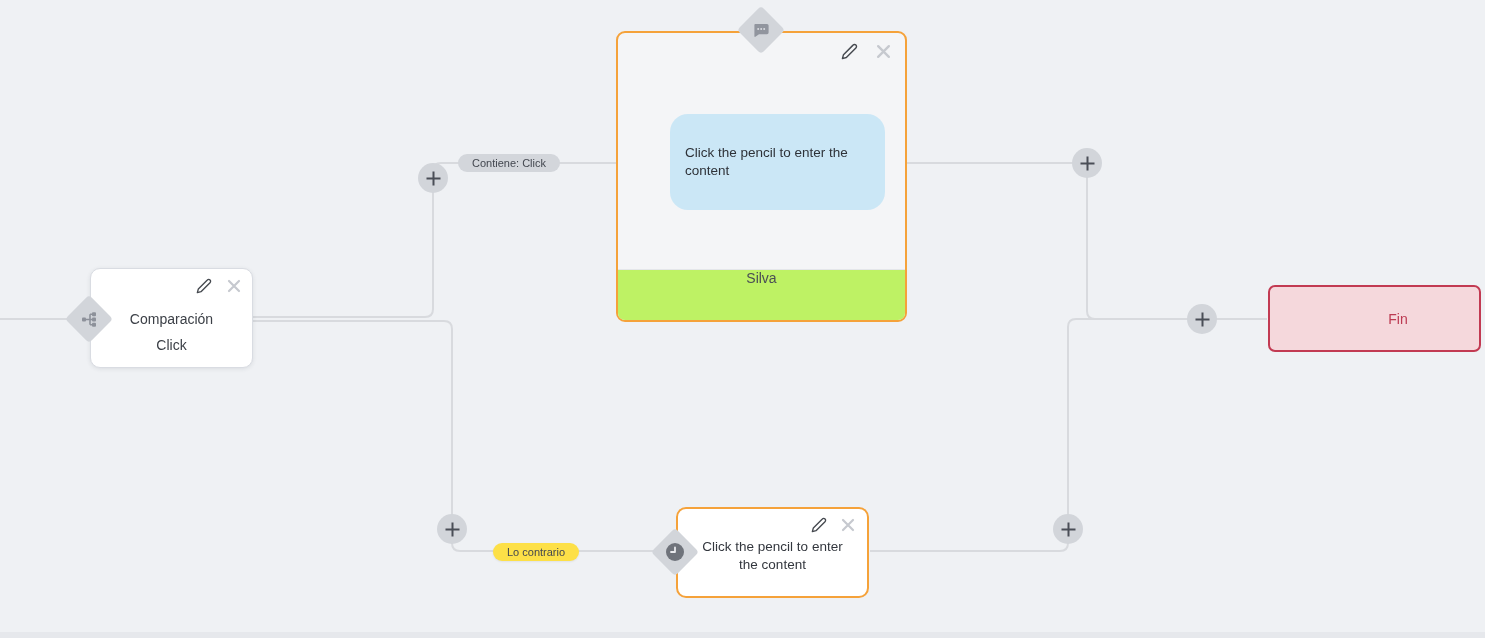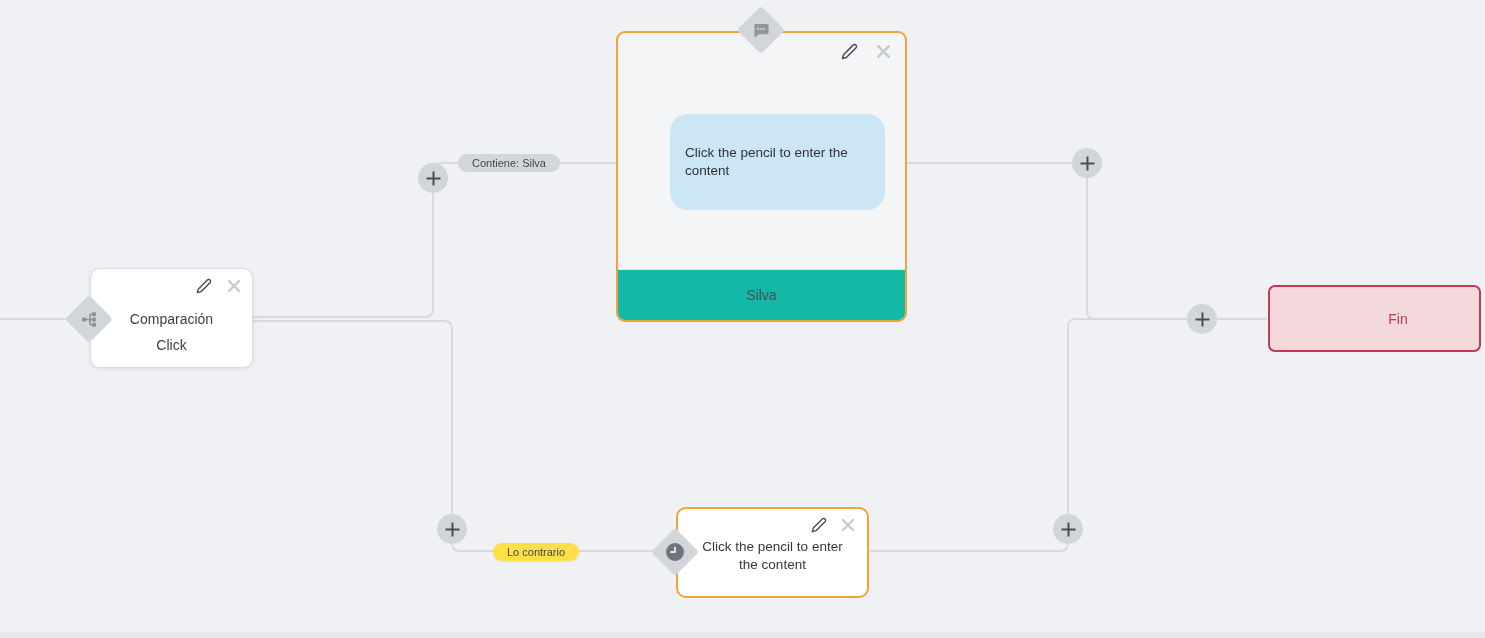--- a/index.html
+++ b/index.html
@@ -19,22 +19,22 @@
     border:1px solid #d9dce2;border-radius:10px;box-shadow:0 1px 4px rgba(40,45,60,.10);}
   .cmp-text{height:100%;display:flex;flex-direction:column;justify-content:center;align-items:center;
     gap:10px;color:#3c4047;font-size:14px;padding-top:27px;box-sizing:border-box;}
 
   
   .msg-node{left:616px;top:31px;width:291px;height:291px;background:#f4f5f7;
     border:2px solid #f5a23a;border-radius:9px;}
   .bubble{position:absolute;left:52px;top:81px;width:215px;height:96px;background:#cbe7f6;
     border-radius:18px;display:flex;align-items:center;padding:0 15px;box-sizing:border-box;
     font-size:13.5px;color:#2e3238;line-height:1.3;}
-  .msg-footer{position:absolute;left:0;right:0;bottom:0;height:50px;background:#14b8a6;
-    border-top:1px solid #e4e6ea;display:flex;align-items:center;justify-content:center;
+  .msg-footer{position:absolute;left:0;right:0;bottom:0;height:50px;background:#bef264;
+    border-top:1px solid #e4e6ea;display:flex;justify-content:center;
     font-size:14px;color:#4a4e55;border-radius:0 0 7px 7px;}
 
   
   .act-node{left:676px;top:507px;width:193px;height:91px;background:#fff;
     border:2px solid #f5a23a;border-radius:10px;}
   .act-text{height:100%;display:flex;align-items:center;justify-content:center;text-align:center;
     font-size:13.5px;color:#33373e;padding:6px 18px 0;box-sizing:border-box;line-height:1.3;}
 
   
   .end-node{left:1268px;top:285px;width:213px;height:67px;background:#f5d8dc;
@@ -67,21 +67,21 @@
 <div class="canvas">
 
   <svg class="edges" width="1485" height="638" viewBox="0 0 1485 638">
     <path d="M0 319 H74"></path>
     <path d="M253 317 H425 Q433 317 433 309 V171 Q433 163 441 163 H616"></path>
     <path d="M253 321 H444 Q452 321 452 329 V543 Q452 551 460 551 H658"></path>
     <path d="M906 163 H1087 V311 Q1087 319 1095 319 H1267"></path>
     <path d="M870 551 H1060 Q1068 551 1068 543 V327 Q1068 319 1076 319 H1267"></path>
   </svg>
 
-  <div class="pill pill-gray" style="left:458px;top:154px;">Contiene: Silva</div>
+  <div class="pill pill-gray" style="left:458px;top:154px;">Contiene: Click</div>
   <div class="pill pill-white" style="left:493px;top:543px;">Lo contrario</div>
 
   <div class="node cmp-node">
     <div class="node-actions">
       <button class="icon-btn">
         <svg width="16" height="16" viewBox="0 0 24 24" fill="none" stroke="#45494f" stroke-width="2" stroke-linejoin="round">
           <path d="M17 3a2.83 2.83 0 1 1 4 4L7.5 20.5 2 22l1.5-5.5L17 3z"></path>
         </svg>
       </button>
       <button class="icon-btn">

